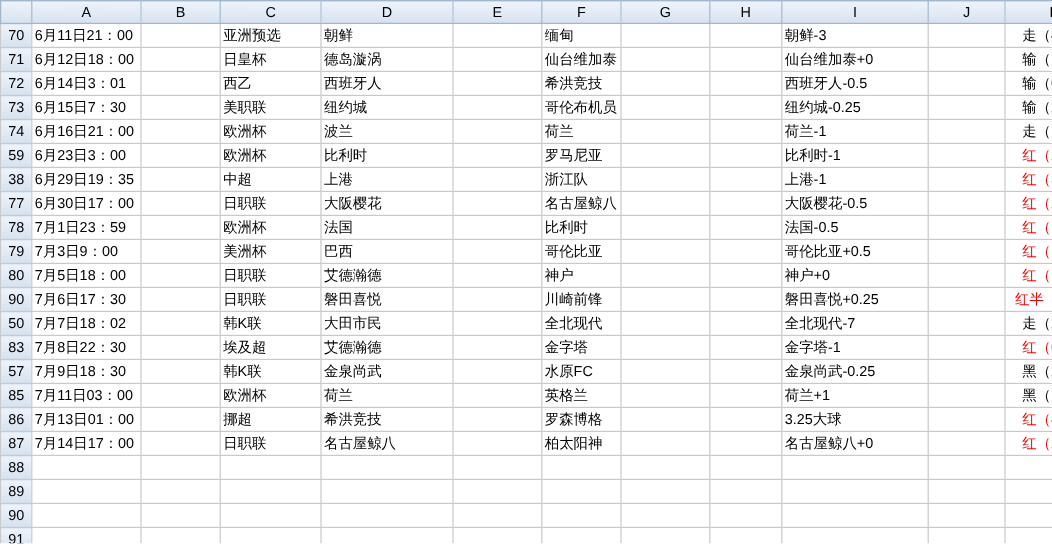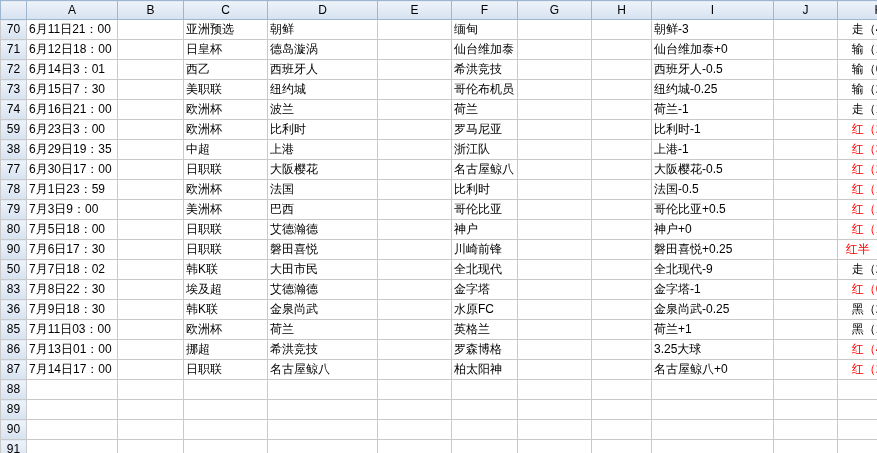--- a/index.html
+++ b/index.html
@@ -282,40 +282,40 @@
         <tr>
           <td class="rowhead">50</td>
           <td class="align-left black">7月7日18：02</td>
           <td class="align-left black empty"></td>
           <td class="align-left black">韩K联</td>
           <td class="align-left black">大田市民</td>
           <td class="align-left black empty"></td>
           <td class="align-left black">全北现代</td>
           <td class="align-left black empty"></td>
           <td class="align-left black empty"></td>
-          <td class="align-left black">全北现代-9</td>
+          <td class="align-left black">全北现代-7</td>
           <td class="align-left black empty"></td>
           <td class="align-center black">走（2-2）</td>
         </tr>
         <tr>
           <td class="rowhead">83</td>
           <td class="align-left black">7月8日22：30</td>
           <td class="align-left black empty"></td>
           <td class="align-left black">埃及超</td>
           <td class="align-left black">艾德瀚德</td>
           <td class="align-left black empty"></td>
           <td class="align-left black">金字塔</td>
           <td class="align-left black empty"></td>
           <td class="align-left black empty"></td>
           <td class="align-left black">金字塔-1</td>
           <td class="align-left black empty"></td>
           <td class="align-center red">红（0-4）</td>
         </tr>
         <tr>
-          <td class="rowhead">36</td>
+          <td class="rowhead">57</td>
           <td class="align-left black">7月9日18：30</td>
           <td class="align-left black empty"></td>
           <td class="align-left black">韩K联</td>
           <td class="align-left black">金泉尚武</td>
           <td class="align-left black empty"></td>
           <td class="align-left black">水原FC</td>
           <td class="align-left black empty"></td>
           <td class="align-left black empty"></td>
           <td class="align-left black">金泉尚武-0.25</td>
           <td class="align-left black empty"></td>

